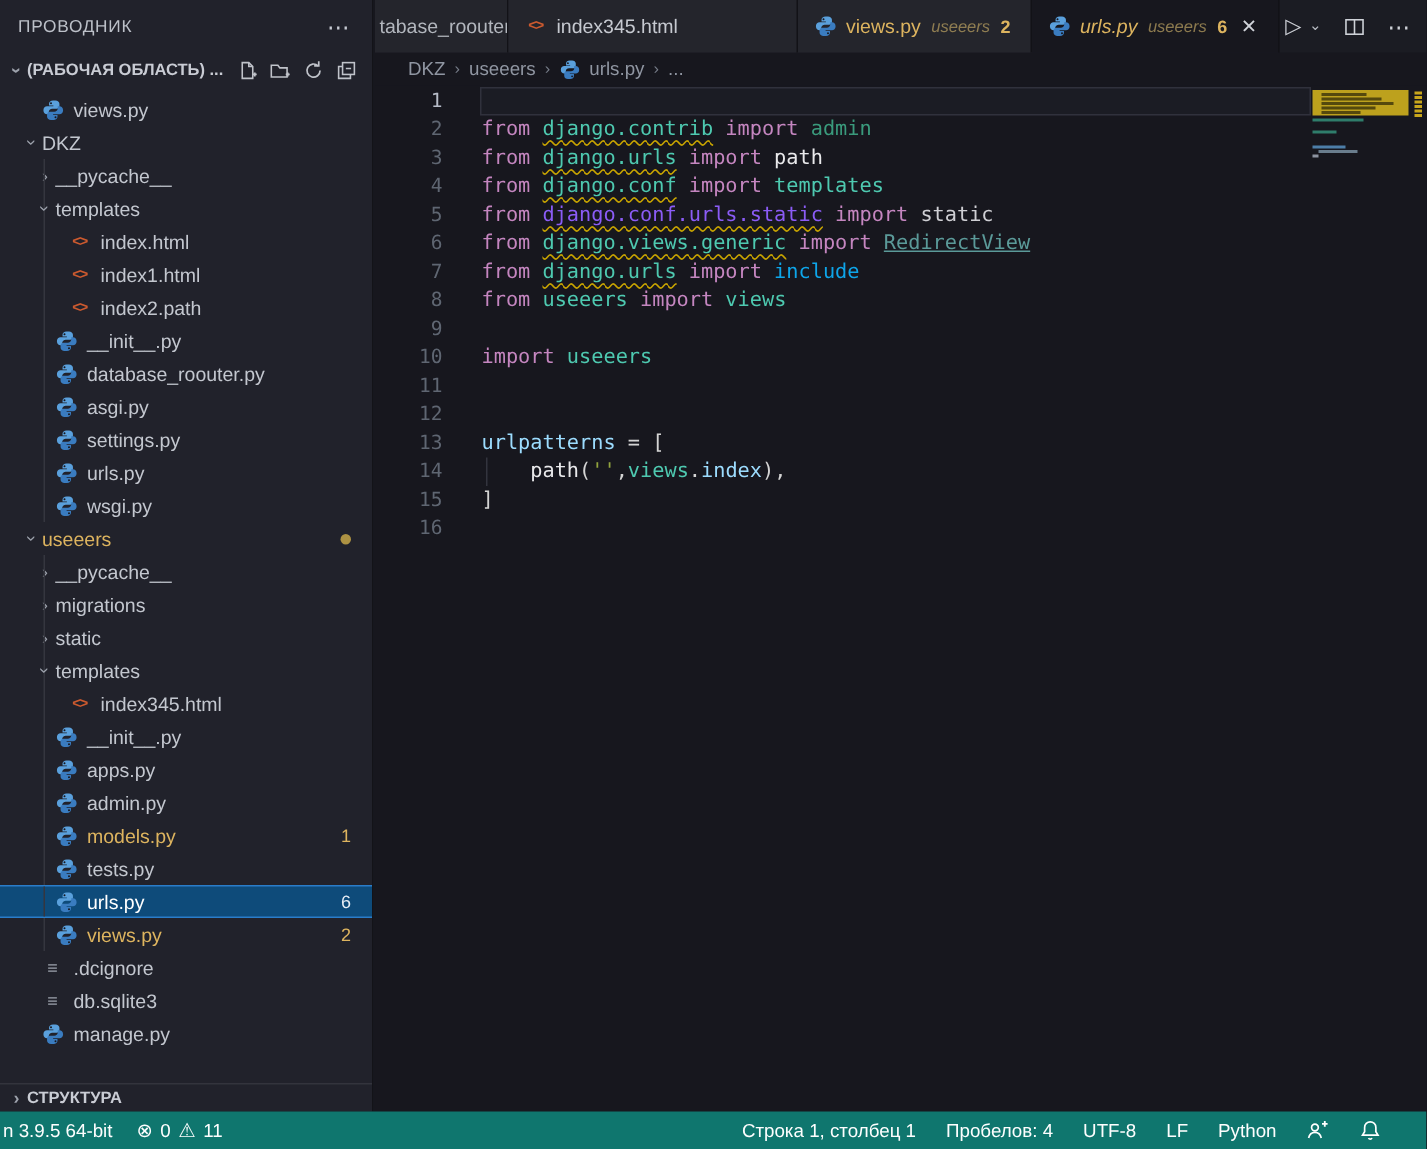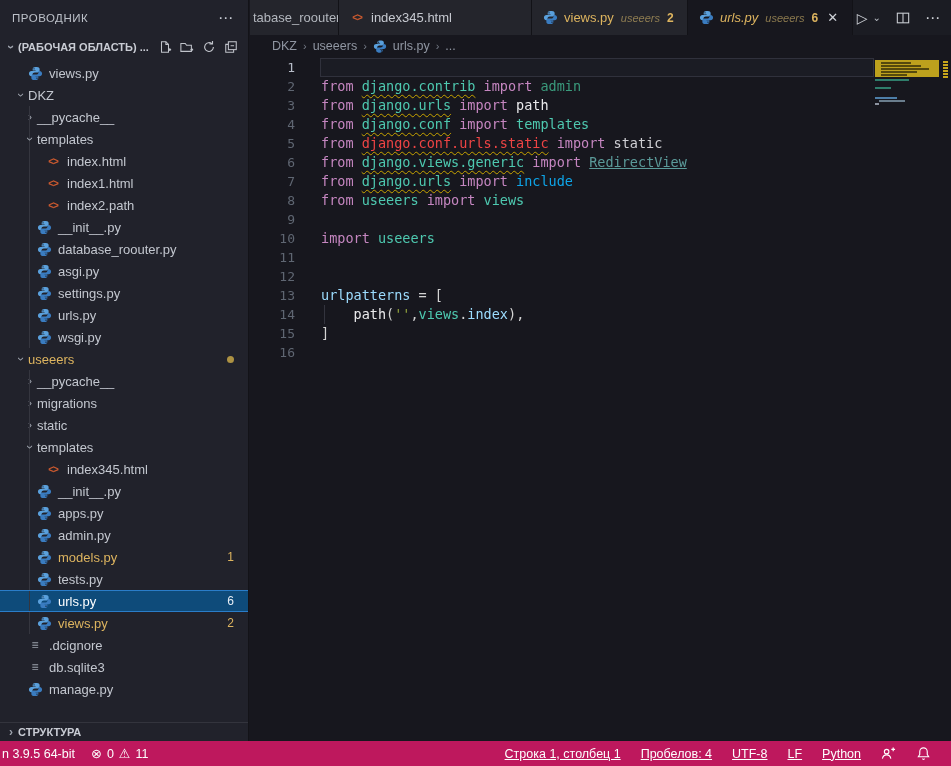--- a/index.html
+++ b/index.html
@@ -87,25 +87,25 @@
 
   
   .minimap { position:absolute; left:625px; top:0; width:67px; height:684px; }
   .mm-block { position:absolute; left:0; top:3px; width:64px; height:17px; background:#bda11d; }
   .mm-dk { position:absolute; height:2px; background:#55490d; }
   .mm-bar { position:absolute; height:2px; }
   .ruler { position:absolute; right:0; top:0; width:10px; height:684px; }
   .rmark { position:absolute; left:2px; width:5px; height:2px; background:#c8a61c; }
 
   
-  .statusbar { position:absolute; left:0; bottom:0; width:951px; height:25px; background:#be185d;
+  .statusbar { position:absolute; left:0; bottom:0; width:951px; height:25px; background:#0f766e;
     color:#fdfefe; display:flex; align-items:flex-end; font-size:12.5px; }
   .st-item { display:flex; align-items:center; gap:5px; padding:0 8px; height:25px; cursor:pointer; }
   .st-item.first { padding-left:2px; }
-  .st-right { margin-left:auto; display:flex; align-items:center; gap:4px; padding-right:12px;text-decoration:underline; }
+  .st-right { margin-left:auto; display:flex; align-items:center; gap:4px; padding-right:22px; }
   .st-ic { font-size:13px; }
   svg.wicon { display:block; }
 </style>
 </head>
 <body>
 
 <div class="app">
 
   <aside class="sidebar">
     <div class="sb-title">
@@ -507,21 +507,21 @@
         <span class="sep">›</span>
         <span>...</span>
       </div>
     <div class="editor">
       <div class="curline" id="curline" style="top: 1px;"></div>
       <div class="code" id="code">
           <div class="cl cur"><span class="ln">1</span><span class="lt"></span></div>
           <div class="cl"><span class="ln">2</span><span class="lt"><span style="color: rgb(197, 134, 192);">from </span><span class="sq" style="color: rgb(78, 201, 176);">django.contrib</span><span style="color: rgb(197, 134, 192);"> import </span><span style="color: rgb(58, 154, 124);">admin</span></span></div>
           <div class="cl"><span class="ln">3</span><span class="lt"><span style="color: rgb(197, 134, 192);">from </span><span class="sq" style="color: rgb(78, 201, 176);">django.urls</span><span style="color: rgb(197, 134, 192);"> import </span><span style="color: rgb(233, 233, 235);">path</span></span></div>
           <div class="cl"><span class="ln">4</span><span class="lt"><span style="color: rgb(197, 134, 192);">from </span><span class="sq" style="color: rgb(78, 201, 176);">django.conf</span><span style="color: rgb(197, 134, 192);"> import </span><span style="color: rgb(78, 201, 176);">templates</span></span></div>
-          <div class="cl"><span class="ln">5</span><span class="lt"><span style="color: rgb(197, 134, 192);">from </span><span class="sq" style="color: #ef4444;">django.conf.urls.static</span><span style="color: rgb(197, 134, 192);"> import </span><span style="color: rgb(207, 207, 212);">static</span></span></div>
+          <div class="cl"><span class="ln">5</span><span class="lt"><span style="color: rgb(197, 134, 192);">from </span><span class="sq" style="color: #8b5cf6;">django.conf.urls.static</span><span style="color: rgb(197, 134, 192);"> import </span><span style="color: rgb(207, 207, 212);">static</span></span></div>
           <div class="cl"><span class="ln">6</span><span class="lt"><span style="color: rgb(197, 134, 192);">from </span><span class="sq" style="color: rgb(78, 201, 176);">django.views.generic</span><span style="color: rgb(197, 134, 192);"> import </span><span style="color: rgb(91, 154, 153); text-decoration: underline;">RedirectView</span></span></div>
           <div class="cl"><span class="ln">7</span><span class="lt"><span style="color: rgb(197, 134, 192);">from </span><span class="sq" style="color: rgb(78, 201, 176);">django.urls</span><span style="color: rgb(197, 134, 192);"> import </span><span style="color: #0ea5e9;">include</span></span></div>
           <div class="cl"><span class="ln">8</span><span class="lt"><span style="color: rgb(197, 134, 192);">from </span><span style="color: rgb(78, 201, 176);">useeers</span><span style="color: rgb(197, 134, 192);"> import </span><span style="color: rgb(78, 201, 176);">views</span></span></div>
           <div class="cl"><span class="ln">9</span><span class="lt"></span></div>
           <div class="cl"><span class="ln">10</span><span class="lt"><span style="color: rgb(197, 134, 192);">import </span><span style="color: rgb(78, 201, 176);">useeers</span></span></div>
           <div class="cl"><span class="ln">11</span><span class="lt"></span></div>
           <div class="cl"><span class="ln">12</span><span class="lt"></span></div>
           <div class="cl"><span class="ln">13</span><span class="lt"><span style="color: rgb(156, 220, 254);">urlpatterns</span><span style="color: rgb(212, 212, 212);"> = [</span></span></div>
           <div class="cl guide"><span class="ln">14</span><span class="lt"><span style="color: rgb(212, 212, 212);">    </span><span style="color: rgb(233, 233, 235);">path</span><span style="color: rgb(212, 212, 212);">(</span><span style="color: rgb(147, 165, 62);">''</span><span style="color: rgb(212, 212, 212);">,</span><span style="color: rgb(78, 201, 176);">views</span><span style="color: rgb(212, 212, 212);">.</span><span style="color: rgb(156, 220, 254);">index</span><span style="color: rgb(212, 212, 212);">),</span></span></div>
           <div class="cl"><span class="ln">15</span><span class="lt"><span style="color: rgb(212, 212, 212);">]</span></span></div>

